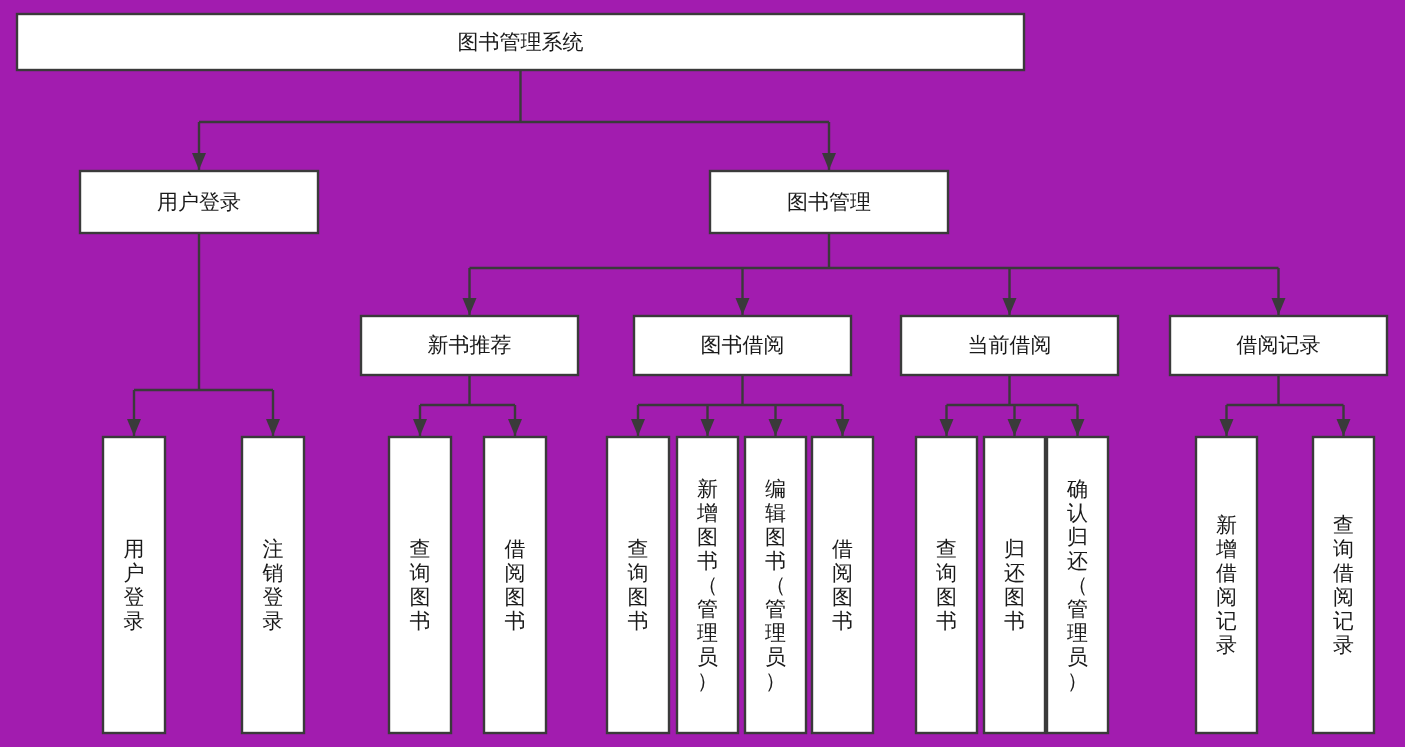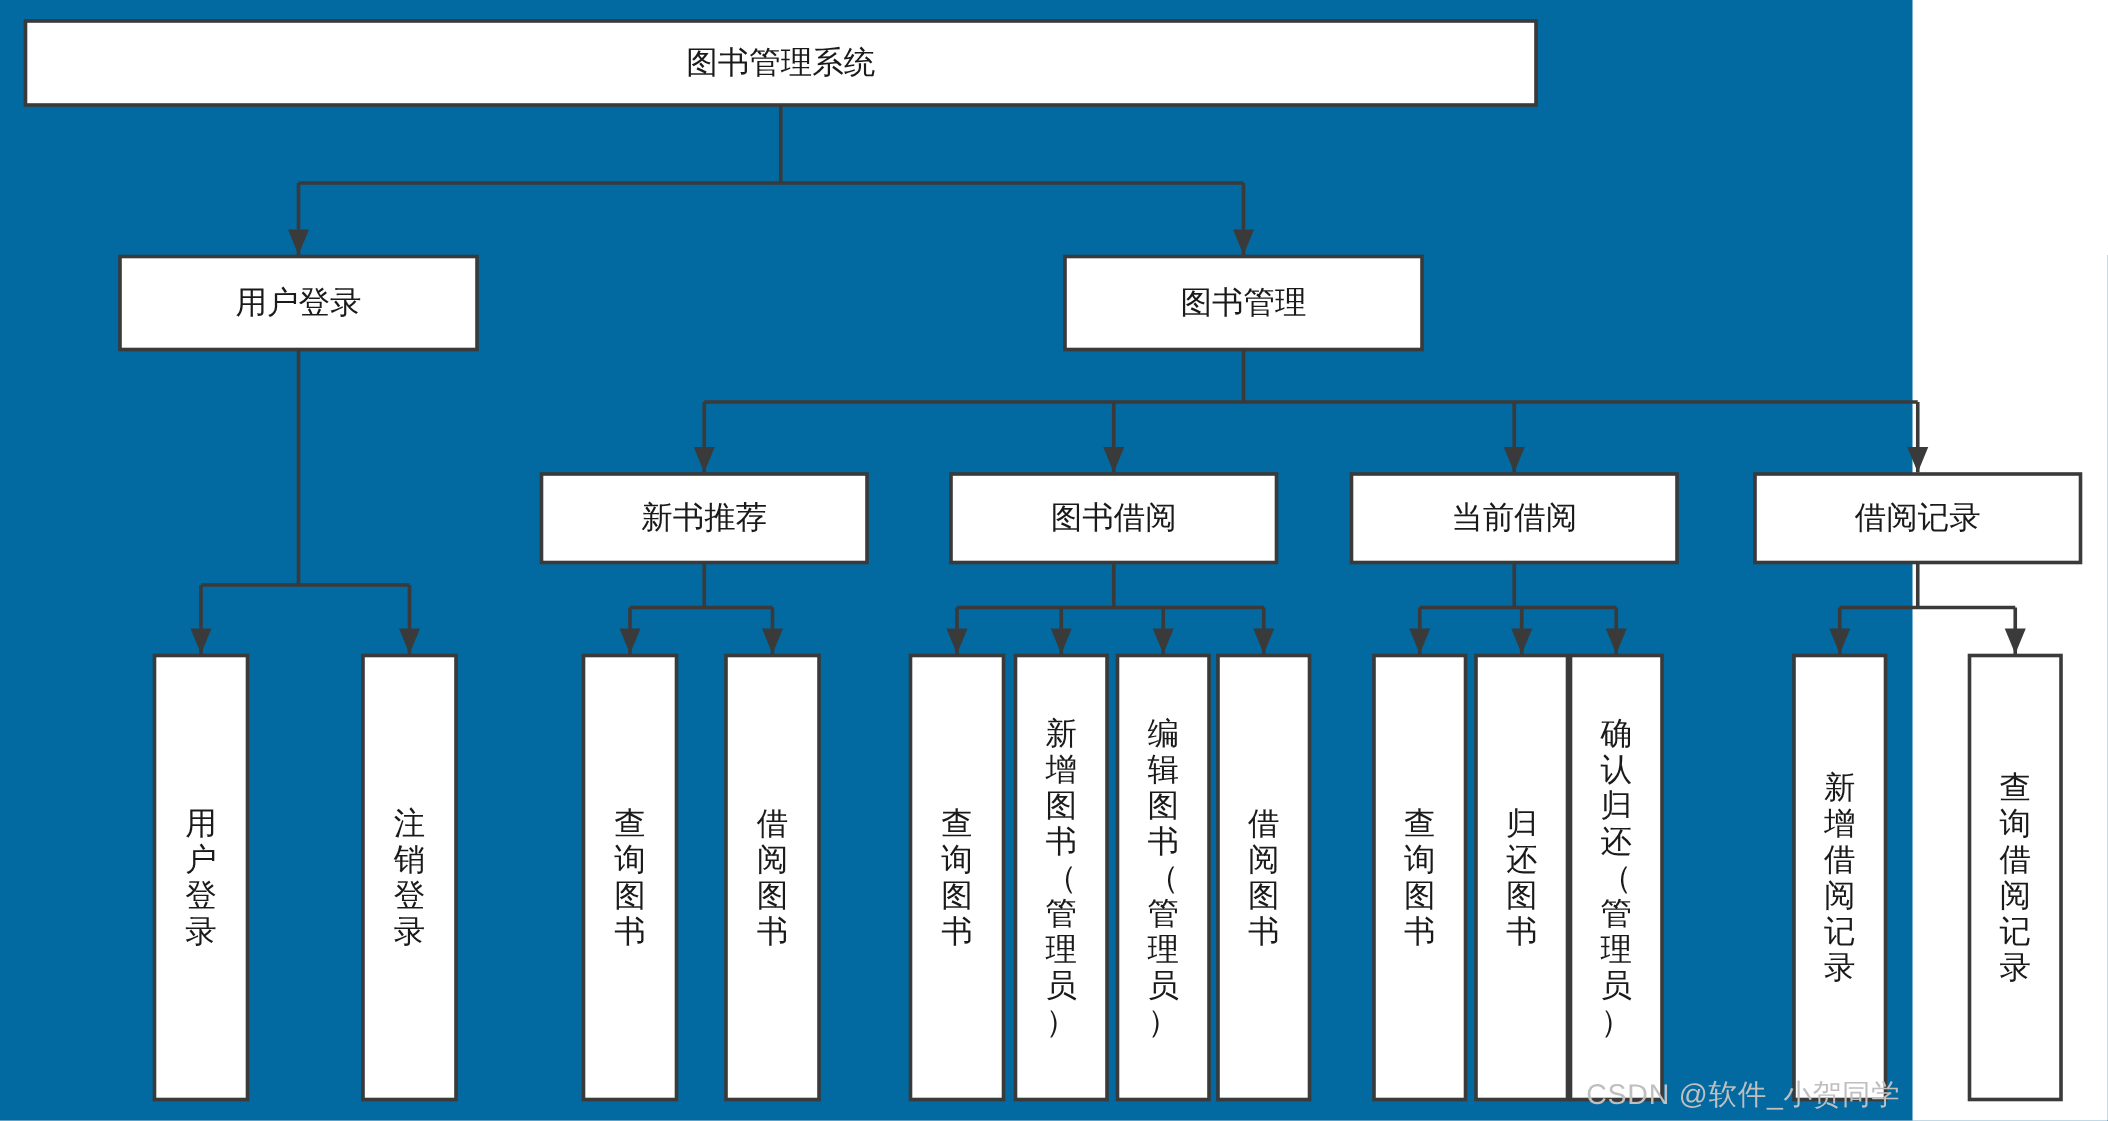--- a/index.html
+++ b/index.html
@@ -10,23 +10,23 @@
   }
   body {
     width: 1405px;
     height: 747px;
     font-family: "Liberation Sans", "DejaVu Sans", sans-serif;
     overflow: hidden;
     position: relative;
   }
   #diagram-root {
     position: relative;
-    width: 1275px;
+    width: 1405px;
     height: 747px;
-    background: #0369a1;
+    background: #a21caf;
     text-decoration: underline;
   }
   svg.flowchart {
     position: absolute;
     left: 0;
     top: 0;
     width: 1405px;
     height: 747px;
     display: block;
   }
@@ -208,14 +208,13 @@
         <g>
           <rect x="1196" y="437" width="61" height="296" class="node-rect"></rect>
           <text x="1226.5" y="531.72" class="node-label-vert"><tspan x="1226.5" dy="0">新</tspan><tspan x="1226.5" dy="24">增</tspan><tspan x="1226.5" dy="24">借</tspan><tspan x="1226.5" dy="24">阅</tspan><tspan x="1226.5" dy="24">记</tspan><tspan x="1226.5" dy="24">录</tspan></text>
         </g>
         <g>
           <rect x="1313" y="437" width="61" height="296" class="node-rect"></rect>
           <text x="1343.5" y="531.72" class="node-label-vert"><tspan x="1343.5" dy="0">查</tspan><tspan x="1343.5" dy="24">询</tspan><tspan x="1343.5" dy="24">借</tspan><tspan x="1343.5" dy="24">阅</tspan><tspan x="1343.5" dy="24">记</tspan><tspan x="1343.5" dy="24">录</tspan></text>
         </g>
       </g>
   </svg>
-  <div class="watermark">CSDN @软件_小贺同学</div>
 </div>
 
 </body></html>

